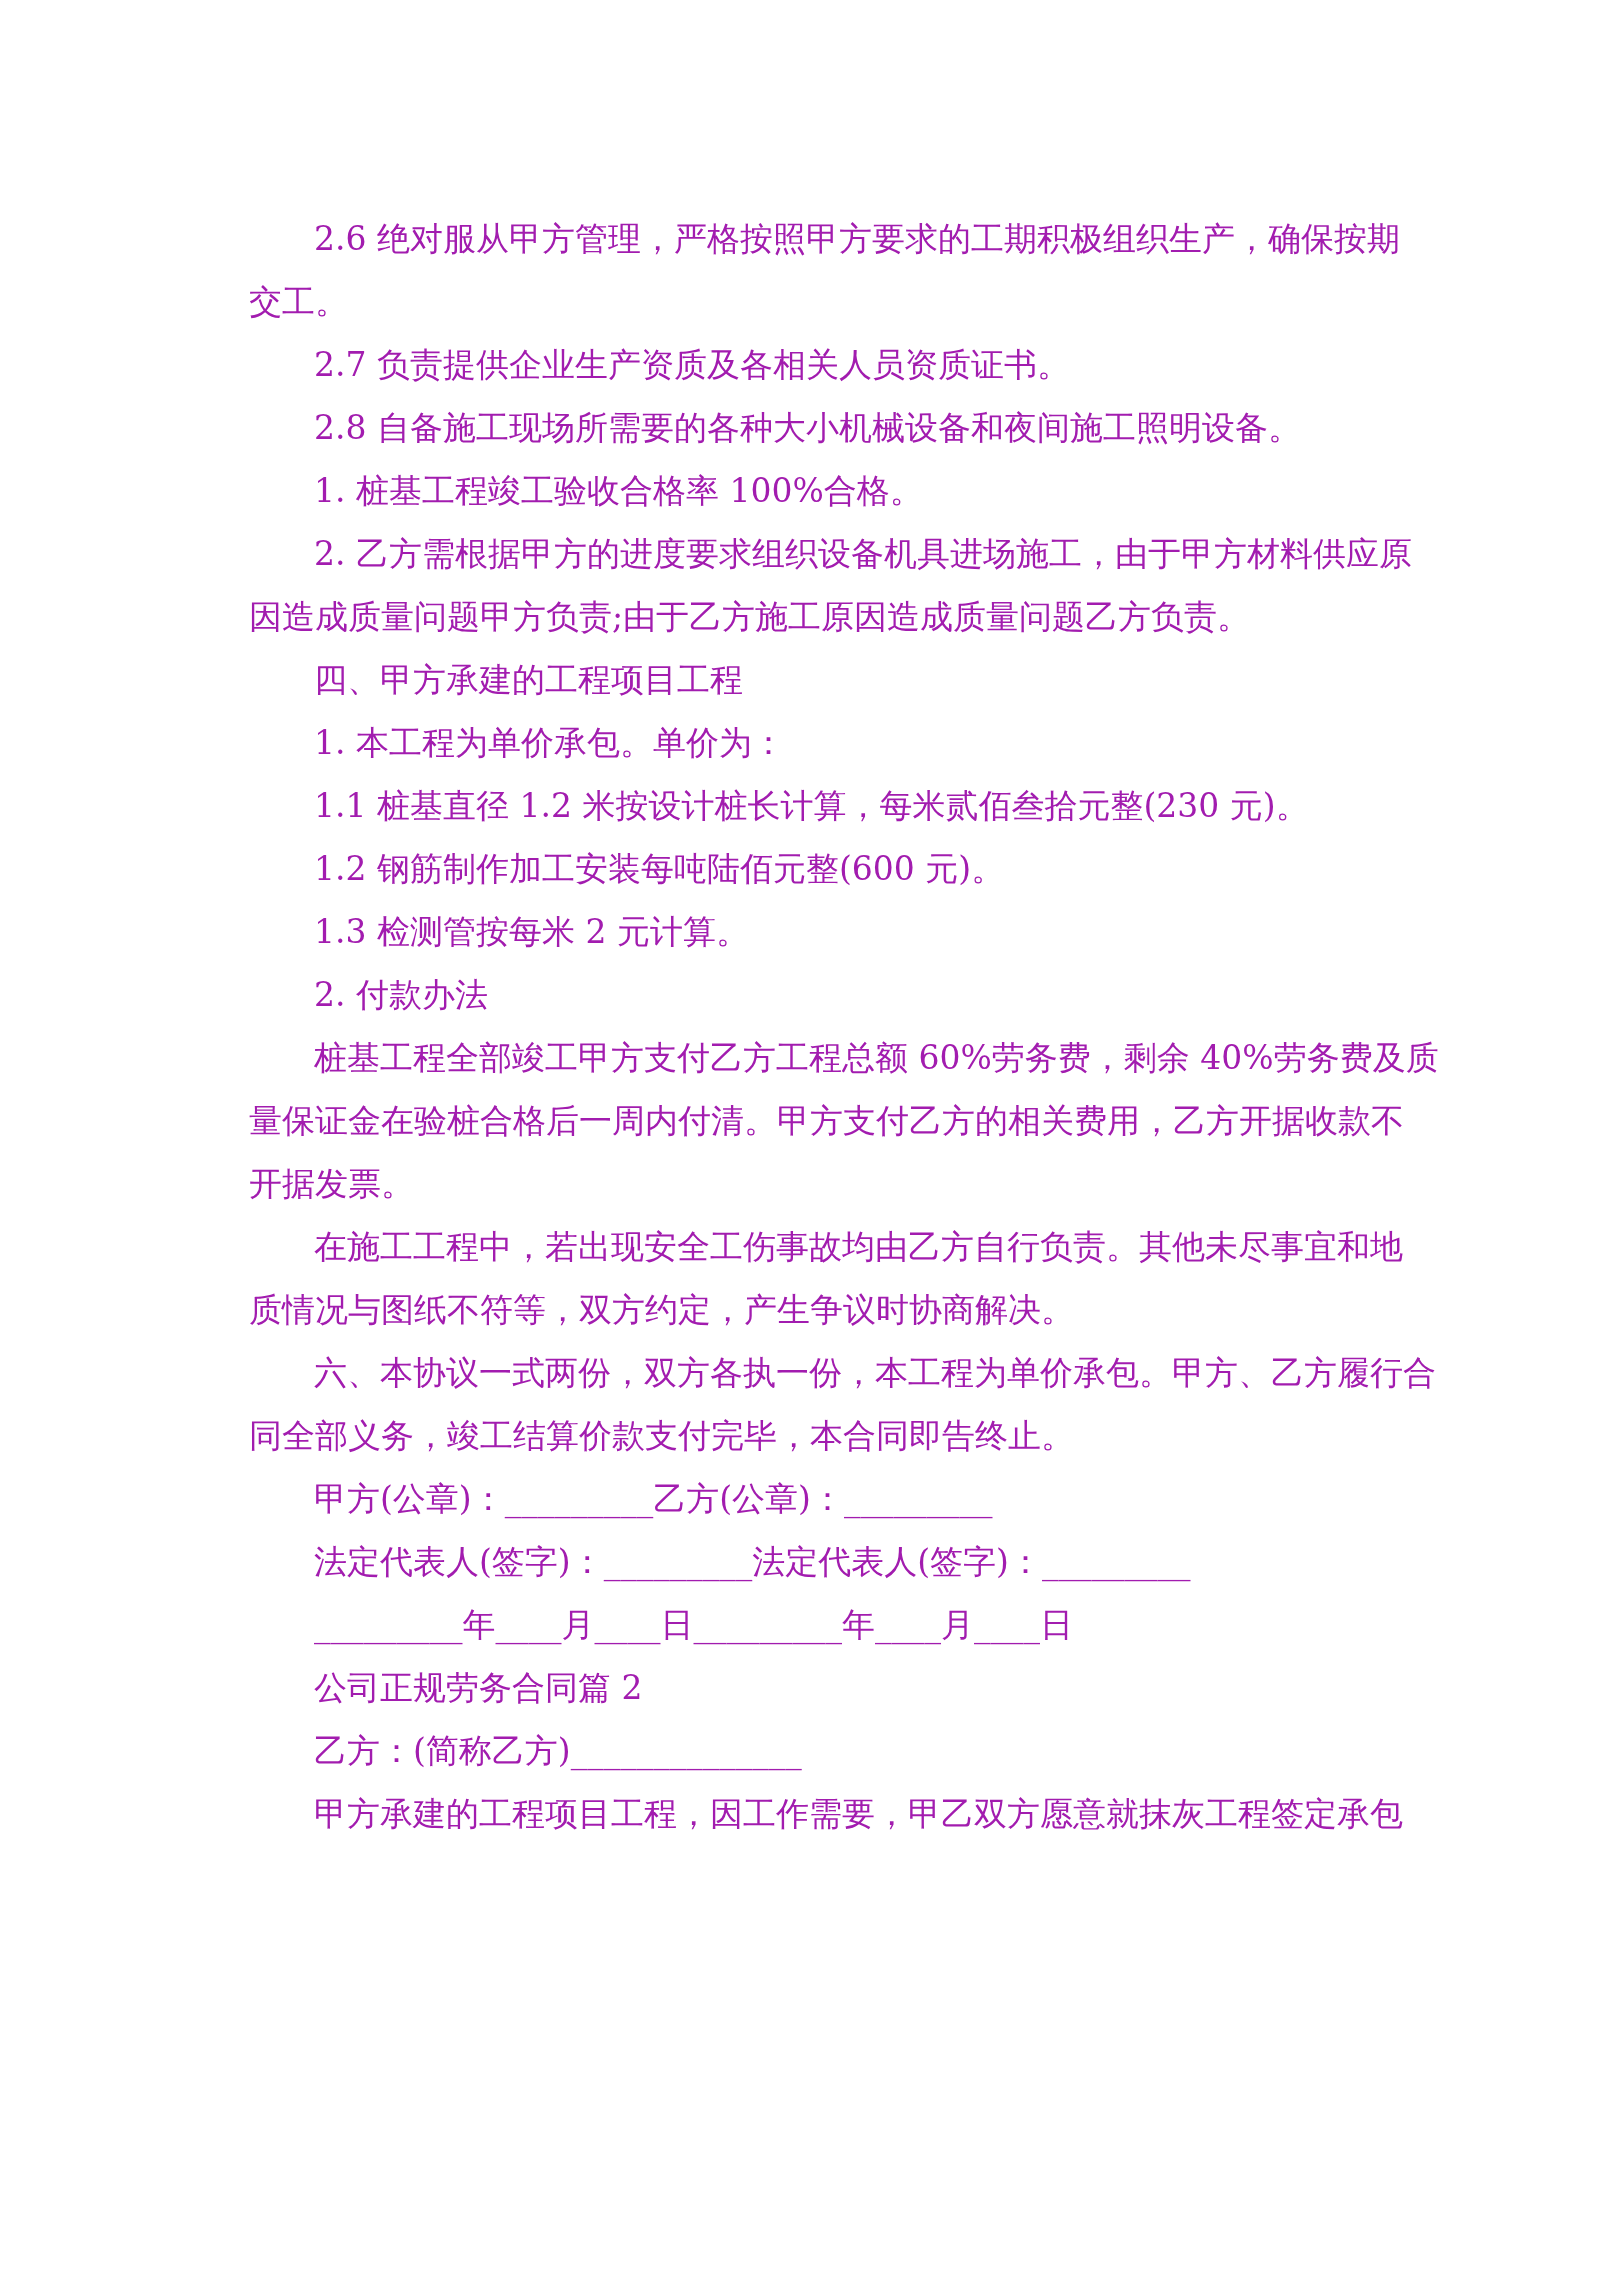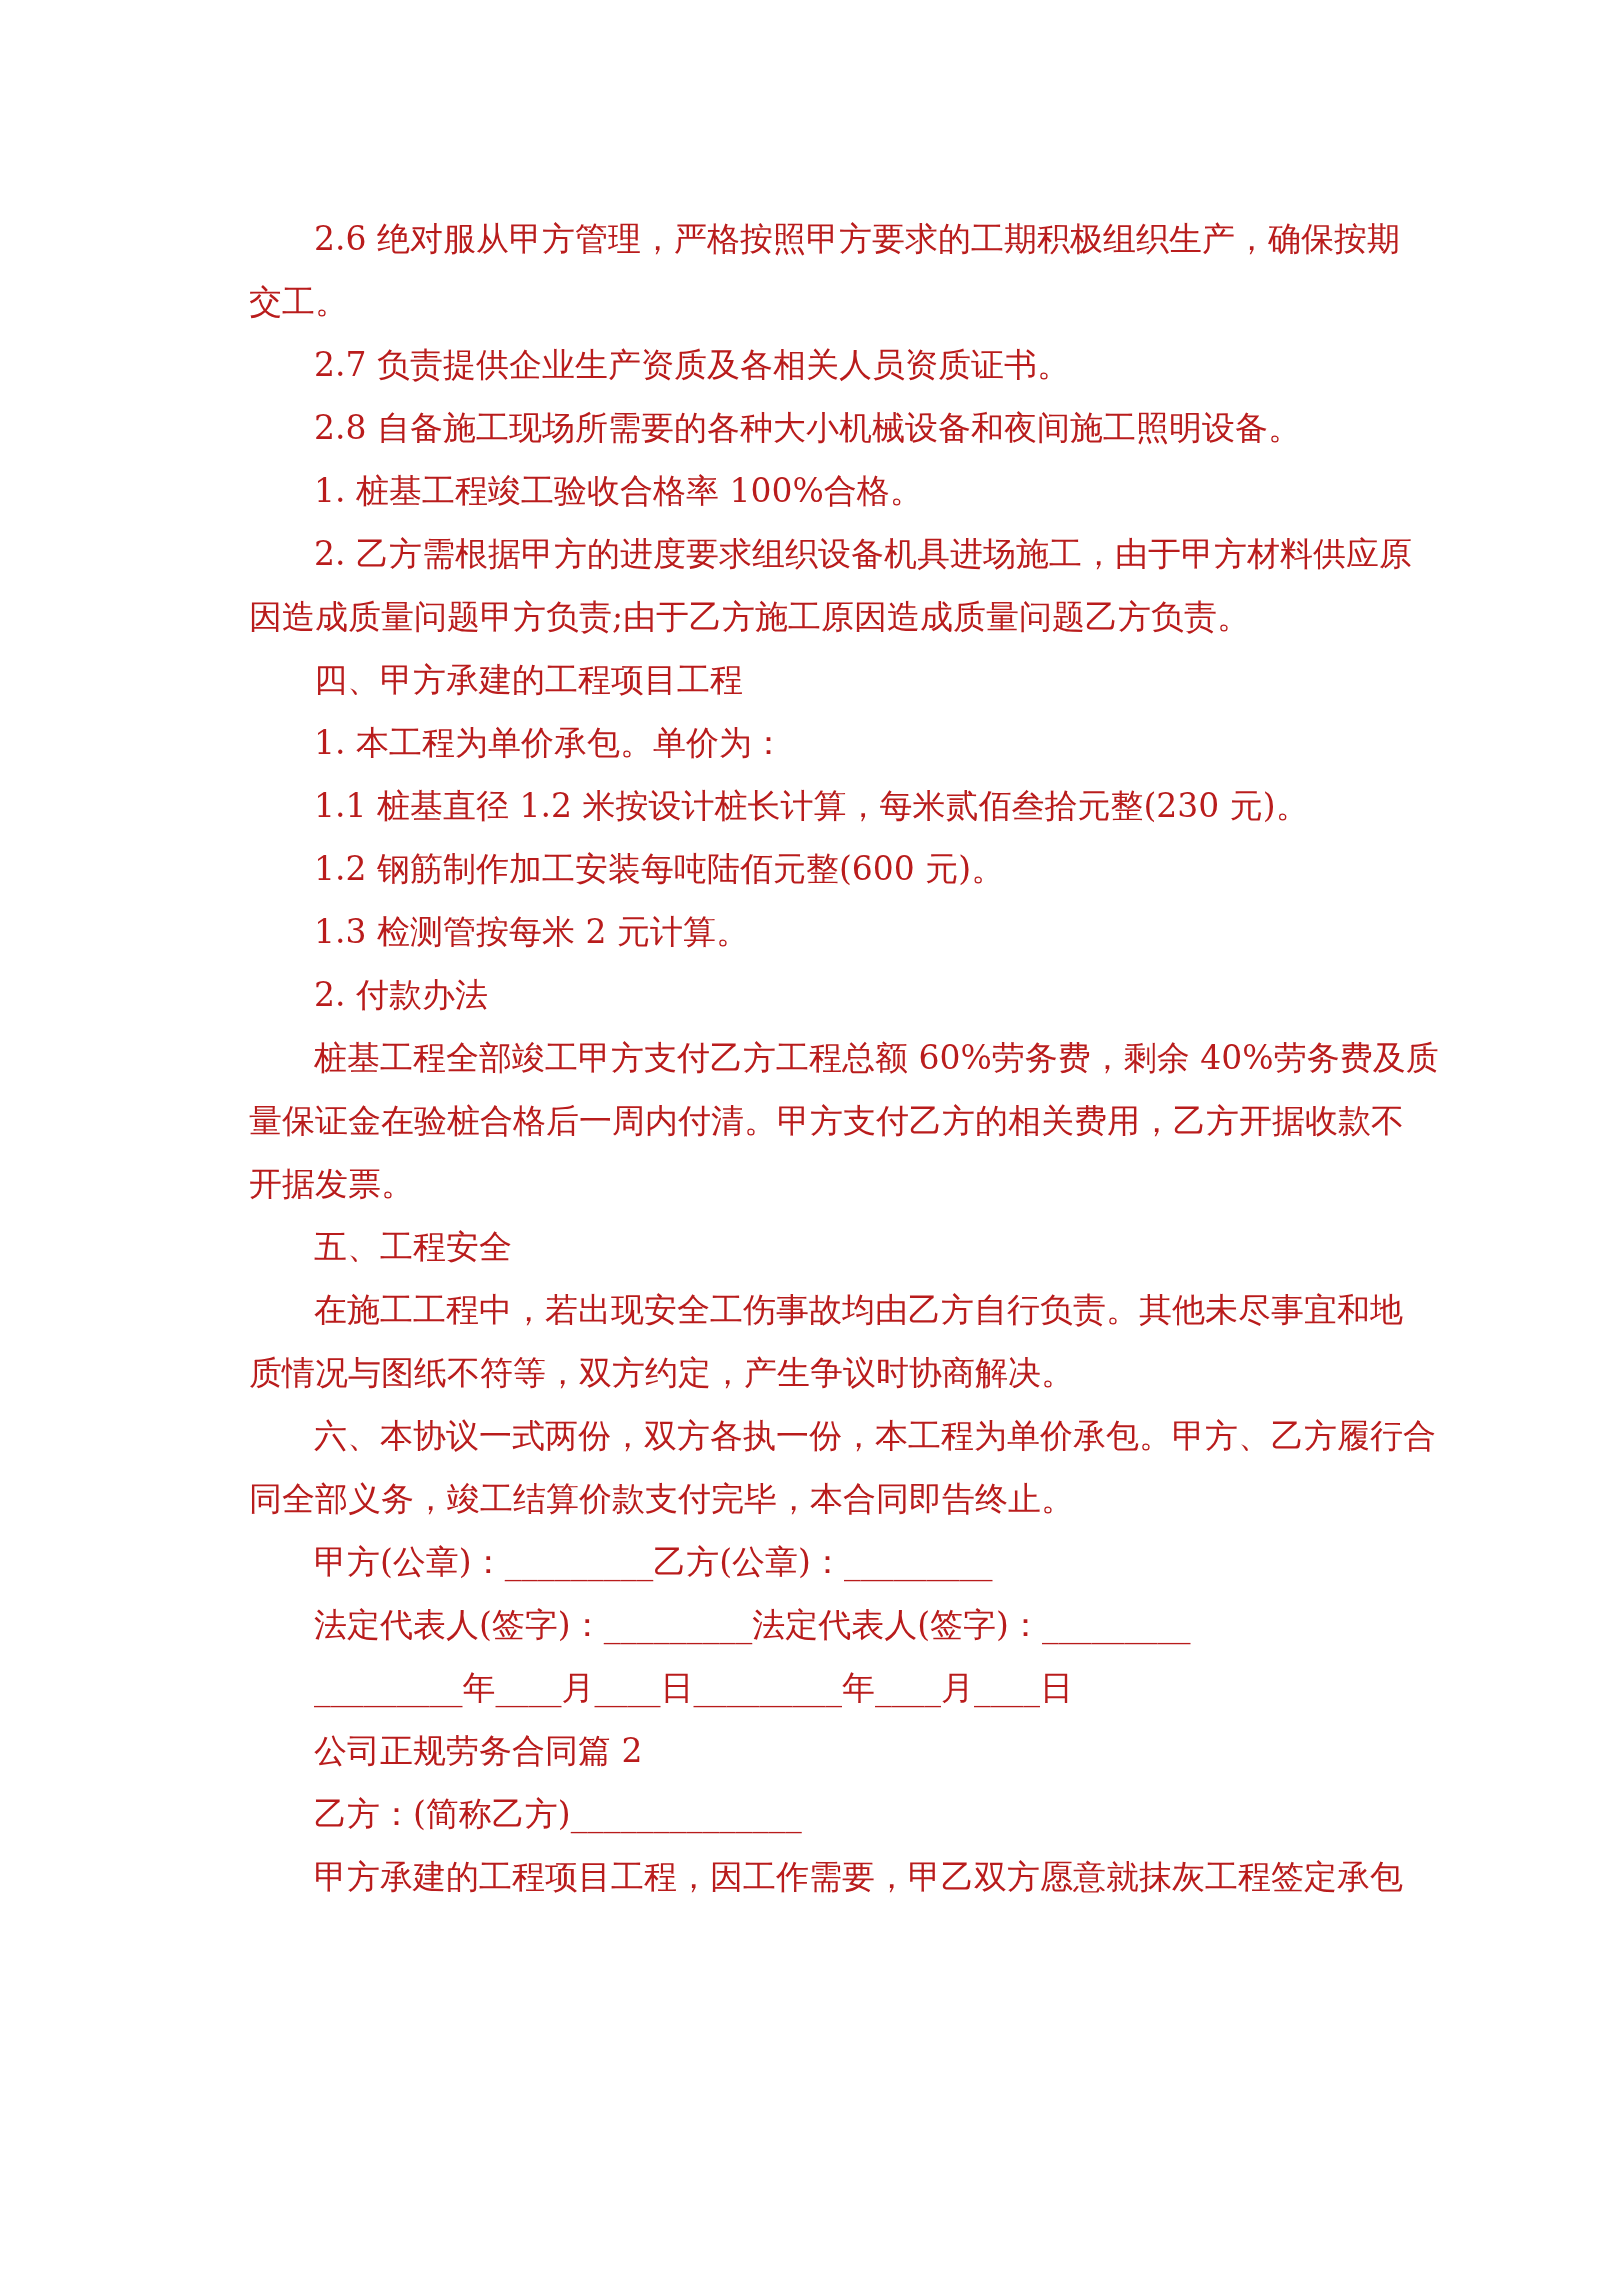--- a/index.html
+++ b/index.html
@@ -13,21 +13,21 @@
     height: 2295px;
     background: #ffffff;
     overflow: hidden;
     font-family: "DejaVu Serif", "Liberation Serif", serif;
   }
   .doc-text {
     position: absolute;
     left: 249px;
     top: 207px;
     width: 1128px;
-    color: #b91c1c;
+    color: #a21caf;
     font-size: 33px;
     line-height: 63px;
     letter-spacing: 0px;
   }
   .doc-line {
     white-space: pre;
     height: 63px;
   }
   .doc-line.indent {
     padding-left: 65px;
@@ -47,21 +47,20 @@
       <div class="doc-line">因造成质量问题甲方负责;由于乙方施工原因造成质量问题乙方负责。</div>
       <div class="doc-line indent">四、甲方承建的工程项目工程</div>
       <div class="doc-line indent">1. 本工程为单价承包。单价为：</div>
       <div class="doc-line indent">1.1 桩基直径 1.2 米按设计桩长计算，每米贰佰叁拾元整(230 元)。</div>
       <div class="doc-line indent">1.2 钢筋制作加工安装每吨陆佰元整(600 元)。</div>
       <div class="doc-line indent">1.3 检测管按每米 2 元计算。</div>
       <div class="doc-line indent">2. 付款办法</div>
       <div class="doc-line indent">桩基工程全部竣工甲方支付乙方工程总额 60%劳务费，剩余 40%劳务费及质</div>
       <div class="doc-line">量保证金在验桩合格后一周内付清。甲方支付乙方的相关费用，乙方开据收款不</div>
       <div class="doc-line">开据发票。</div>
-      <div class="doc-line indent">五、工程安全</div>
       <div class="doc-line indent">在施工工程中，若出现安全工伤事故均由乙方自行负责。其他未尽事宜和地</div>
       <div class="doc-line">质情况与图纸不符等，双方约定，产生争议时协商解决。</div>
       <div class="doc-line indent">六、本协议一式两份，双方各执一份，本工程为单价承包。甲方、乙方履行合</div>
       <div class="doc-line">同全部义务，竣工结算价款支付完毕，本合同即告终止。</div>
       <div class="doc-line indent">甲方(公章)：_________乙方(公章)：_________</div>
       <div class="doc-line indent">法定代表人(签字)：_________法定代表人(签字)：_________</div>
       <div class="doc-line indent">_________年____月____日_________年____月____日</div>
       <div class="doc-line indent">公司正规劳务合同篇 2</div>
       <div class="doc-line indent">乙方：(简称乙方)______________</div>
       <div class="doc-line indent">甲方承建的工程项目工程，因工作需要，甲乙双方愿意就抹灰工程签定承包</div>

